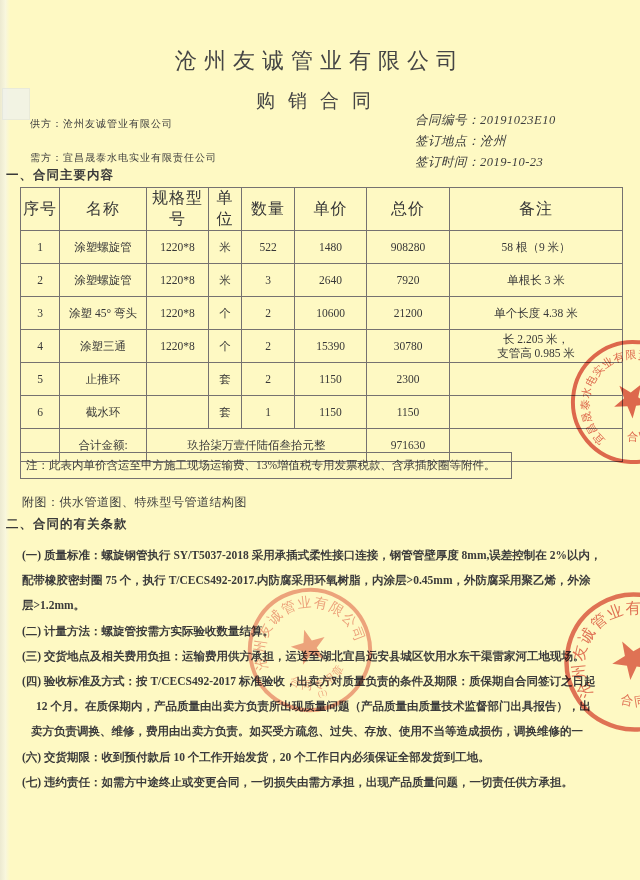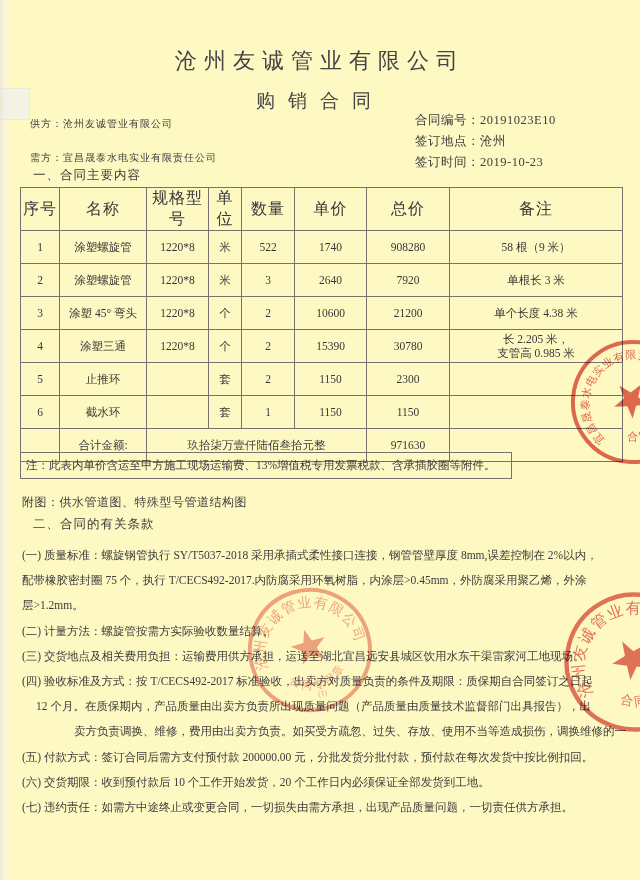--- a/index.html
+++ b/index.html
@@ -28,22 +28,22 @@
   }
   .subtitle{
     position:absolute;top:88px;left:0;width:100%;
     text-align:center;margin:0;
     font-size:19px;font-weight:500;letter-spacing:13px;color:#454545;
   }
   .meta-line{position:absolute;font-size:10px;white-space:nowrap;letter-spacing:1px;}
   .supplier-line{left:30px;top:117px;}
   .buyer-line{left:30px;top:151px;}
   .meta-right{position:absolute;left:415px;top:110px;font-size:12.5px;line-height:21px;letter-spacing:.5px;}
-  .meta-right .row{white-space:nowrap;}
-  .sec-heading{position:absolute;left:33px;font-size:12.5px;font-weight:400;letter-spacing:1px;color:#3a3a3a;}
+  .meta-right .row{white-space:nowrap;font-style:italic;}
+  .sec-heading{position:absolute;left:6px;font-size:12.5px;font-weight:700;letter-spacing:1px;color:#3a3a3a;}
   .sec1-heading{top:167px;}
   .sec2-heading{top:516px;}
   table.items{
     position:absolute;left:20px;top:187px;width:602px;
     border-collapse:collapse;table-layout:fixed;
   }
   table.items th,table.items td{
     border:1px solid #767270;
     text-align:center;vertical-align:middle;
     font-weight:400;color:#383838;
@@ -52,23 +52,23 @@
   table.items th{height:30px;font-size:16px;letter-spacing:1px;}
   table.items td{height:32px;font-size:11.5px;}
   td.remark{white-space:pre-line;line-height:1.25;}
   .note-box{
     position:absolute;left:20px;top:452px;width:492px;height:27px;
     border:1px solid #767270;
     font-size:11.5px;display:flex;align-items:center;
     padding-left:5px;box-sizing:border-box;white-space:nowrap;
   }
   .attachment-line{position:absolute;left:22px;top:494px;font-size:12px;letter-spacing:.5px;white-space:nowrap;}
-  .terms{position:absolute;left:22px;top:543px;width:604px;font-size:11.5px;line-height:25.2px;color:#3b3b3b;}
+  .terms{position:absolute;left:22px;top:543px;width:604px;font-size:11.5px;line-height:25.2px;color:#3b3b3b;font-weight:bold;}
   .terms .tline{white-space:nowrap;}
-  .terms .ind1{padding-left:9px;text-align:right;}
+  .terms .ind1{padding-left:9px;}
   .terms .ind2{padding-left:14px;}
   .terms .ind3{padding-left:19px;}
   
   .seal{position:absolute;mix-blend-mode:multiply;pointer-events:none;}
   .seal svg{display:block;width:100%;height:100%;overflow:visible;}
   .seal-ring{fill:none;stroke:currentColor;stroke-width:6;}
   .seal-company{fill:currentColor;font-family:"Liberation Serif","DejaVu Serif",serif;}
   .seal-type{fill:currentColor;font-family:"Liberation Serif","DejaVu Serif",serif;}
   .seal-star{fill:currentColor;}
   .seal-sub,.seal-serial{fill:currentColor;font-family:"Liberation Serif","DejaVu Serif",serif;}
@@ -119,21 +119,21 @@
       <th>单价</th>
       <th>总价</th>
       <th>备注</th>
     </tr>
     <tr>
       <td>1</td>
       <td>涂塑螺旋管</td>
       <td>1220*8</td>
       <td>米</td>
       <td>522</td>
-      <td>1740</td>
+      <td>1480</td>
       <td>908280</td>
       <td class="remark">58 根（9 米）</td>
     </tr>
     <tr>
       <td>2</td>
       <td>涂塑螺旋管</td>
       <td>1220*8</td>
       <td>米</td>
       <td>3</td>
       <td>2640</td>
@@ -198,21 +198,20 @@
 
   <div class="terms">
     <div class="tline">(一) 质量标准：螺旋钢管执行 SY/T5037-2018 采用承插式柔性接口连接，钢管管壁厚度 8mm,误差控制在 2%以内，</div>
     <div class="tline">配带橡胶密封圈 75 个，执行 T/CECS492-2017.内防腐采用环氧树脂，内涂层&gt;0.45mm，外防腐采用聚乙烯，外涂</div>
     <div class="tline">层&gt;1.2mm。</div>
     <div class="tline">(二) 计量方法：螺旋管按需方实际验收数量结算。</div>
     <div class="tline">(三) 交货地点及相关费用负担：运输费用供方承担，运送至湖北宜昌远安县城区饮用水东干渠雷家河工地现场。</div>
     <div class="tline">(四) 验收标准及方式：按 T/CECS492-2017 标准验收，出卖方对质量负责的条件及期限：质保期自合同签订之日起</div>
     <div class="tline ind2">12 个月。在质保期内，产品质量由出卖方负责所出现质量问题（产品质量由质量技术监督部门出具报告），出</div>
     <div class="tline ind1">卖方负责调换、维修，费用由出卖方负责。如买受方疏忽、过失、存放、使用不当等造成损伤，调换维修的一</div>
-    <div class="tline">(五) 付款方式：签订合同后需方支付预付款 200000.00 元，分批发货分批付款，预付款在每次发货中按比例扣回。</div>
     <div class="tline">(六) 交货期限：收到预付款后 10 个工作开始发货，20 个工作日内必须保证全部发货到工地。</div>
     <div class="tline">(七) 违约责任：如需方中途终止或变更合同，一切损失由需方承担，出现产品质量问题，一切责任供方承担。</div>
   </div>
 
   <div class="seal seal-buyer">
     <svg viewBox="0 0 200 200">
       <defs>
         <path id="arcA" d="M 33,125 A 70,70 0 1 1 167,125"></path>
         <path id="arcA2" d="M 55,136 A 55,55 0 0 0 145,136"></path>
       </defs>

